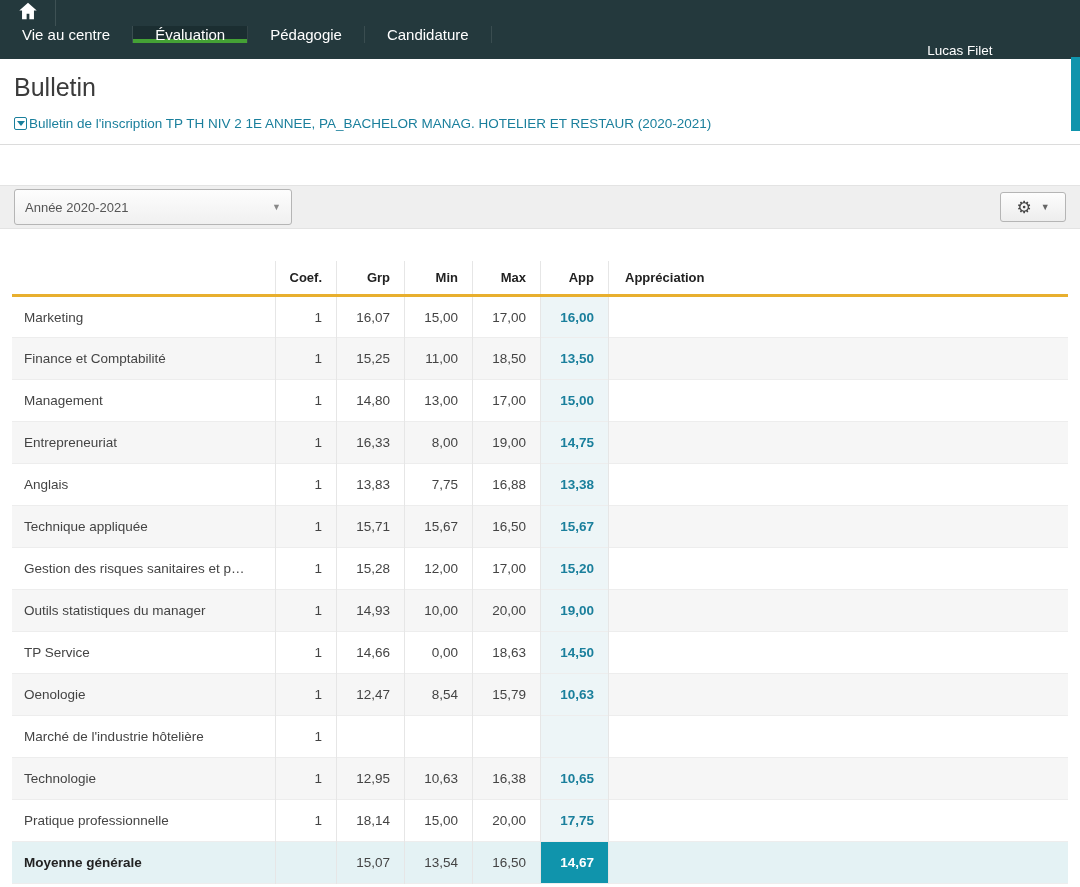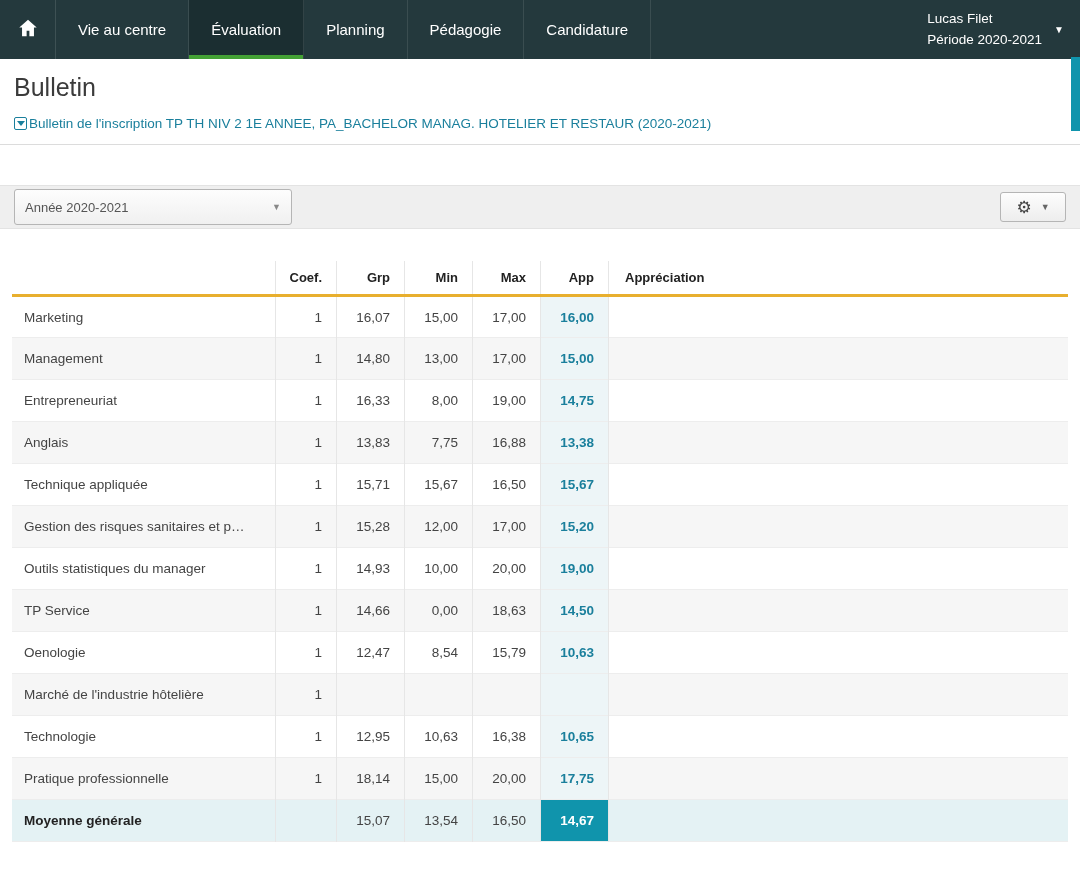--- a/index.html
+++ b/index.html
@@ -12,21 +12,21 @@
     --app_badge:#1094ac;
     --footer_row_bg:#e4f2f4;
     --toolbar_bg:#efefef;
   }
   *{box-sizing:border-box;}
   body{
     width:1080px;height:887px;margin:0;position:relative;overflow:hidden;
     font-family:"Liberation Sans",sans-serif;background:#fff;color:#444;
   }
   
-  .top-nav{display:flex;align-items:stretch;height:59px;background:var(--nav_bg);color:#fff;}
+  .top-nav{display:flex;align-items:stretch;height:59px;background:var(--nav_bg);color:#fff;flex-direction:column;}
   .home-tab{width:56px;display:flex;align-items:center;justify-content:center;cursor:pointer;border-right:1px solid rgba(255,255,255,.12);}
   .nav-items{display:flex;align-items:stretch;}
   .nav-item{display:flex;align-items:center;padding:0 22px;font-size:15px;cursor:pointer;border-right:1px solid rgba(255,255,255,.10);}
   .nav-item.active{background:var(--nav_active_bg);box-shadow:inset 0 -4px 0 var(--nav_green);}
   .user-box{margin-left:auto;display:flex;align-items:center;gap:12px;padding:0 16px;cursor:pointer;}
   .user-lines{display:flex;flex-direction:column;gap:4px;font-size:13.5px;line-height:1.2;}
   .user-caret{font-size:10px;}
   
   .page-header{padding:14px 14px 13px;border-bottom:1px solid #dcdcdc;}
   .page-title{margin:0 0 10px;font-size:25px;font-weight:500;color:#3b3b3b;}
@@ -72,21 +72,20 @@
   <div class="home-tab">
     <span>
       <svg width="22" height="22" viewBox="0 0 24 24">
           <path fill="#ffffff" d="M12 3l9.5 8.5h-3V21h-5v-6h-3v6h-5v-9.5h-3z"></path>
         </svg>
     </span>
   </div>
   <div class="nav-items">
       <div class="nav-item">Vie au centre</div>
       <div class="nav-item active">Évaluation</div>
-      <div class="nav-item">Planning</div>
       <div class="nav-item">Pédagogie</div>
       <div class="nav-item">Candidature</div>
     </div>
   <div class="user-box">
     <div class="user-lines">
       <span>Lucas Filet</span>
       <span>Période 2020-2021</span>
     </div>
     <span class="user-caret">▼</span>
   </div>
@@ -137,20 +136,29 @@
         <tr>
           <td class="c-subject">Marketing</td>
           <td class="c-num">1</td>
           <td class="c-num">16,07</td>
           <td class="c-num">15,00</td>
           <td class="c-num">17,00</td>
           <td class="c-num c-app">16,00</td>
           <td class="c-appr"></td>
         </tr>
         <tr>
+          <td class="c-subject">Finance et Comptabilité</td>
+          <td class="c-num">1</td>
+          <td class="c-num">15,25</td>
+          <td class="c-num">11,00</td>
+          <td class="c-num">18,50</td>
+          <td class="c-num c-app">13,50</td>
+          <td class="c-appr"></td>
+        </tr>
+        <tr>
           <td class="c-subject">Management</td>
           <td class="c-num">1</td>
           <td class="c-num">14,80</td>
           <td class="c-num">13,00</td>
           <td class="c-num">17,00</td>
           <td class="c-num c-app">15,00</td>
           <td class="c-appr"></td>
         </tr>
         <tr>
           <td class="c-subject">Entrepreneuriat</td>

